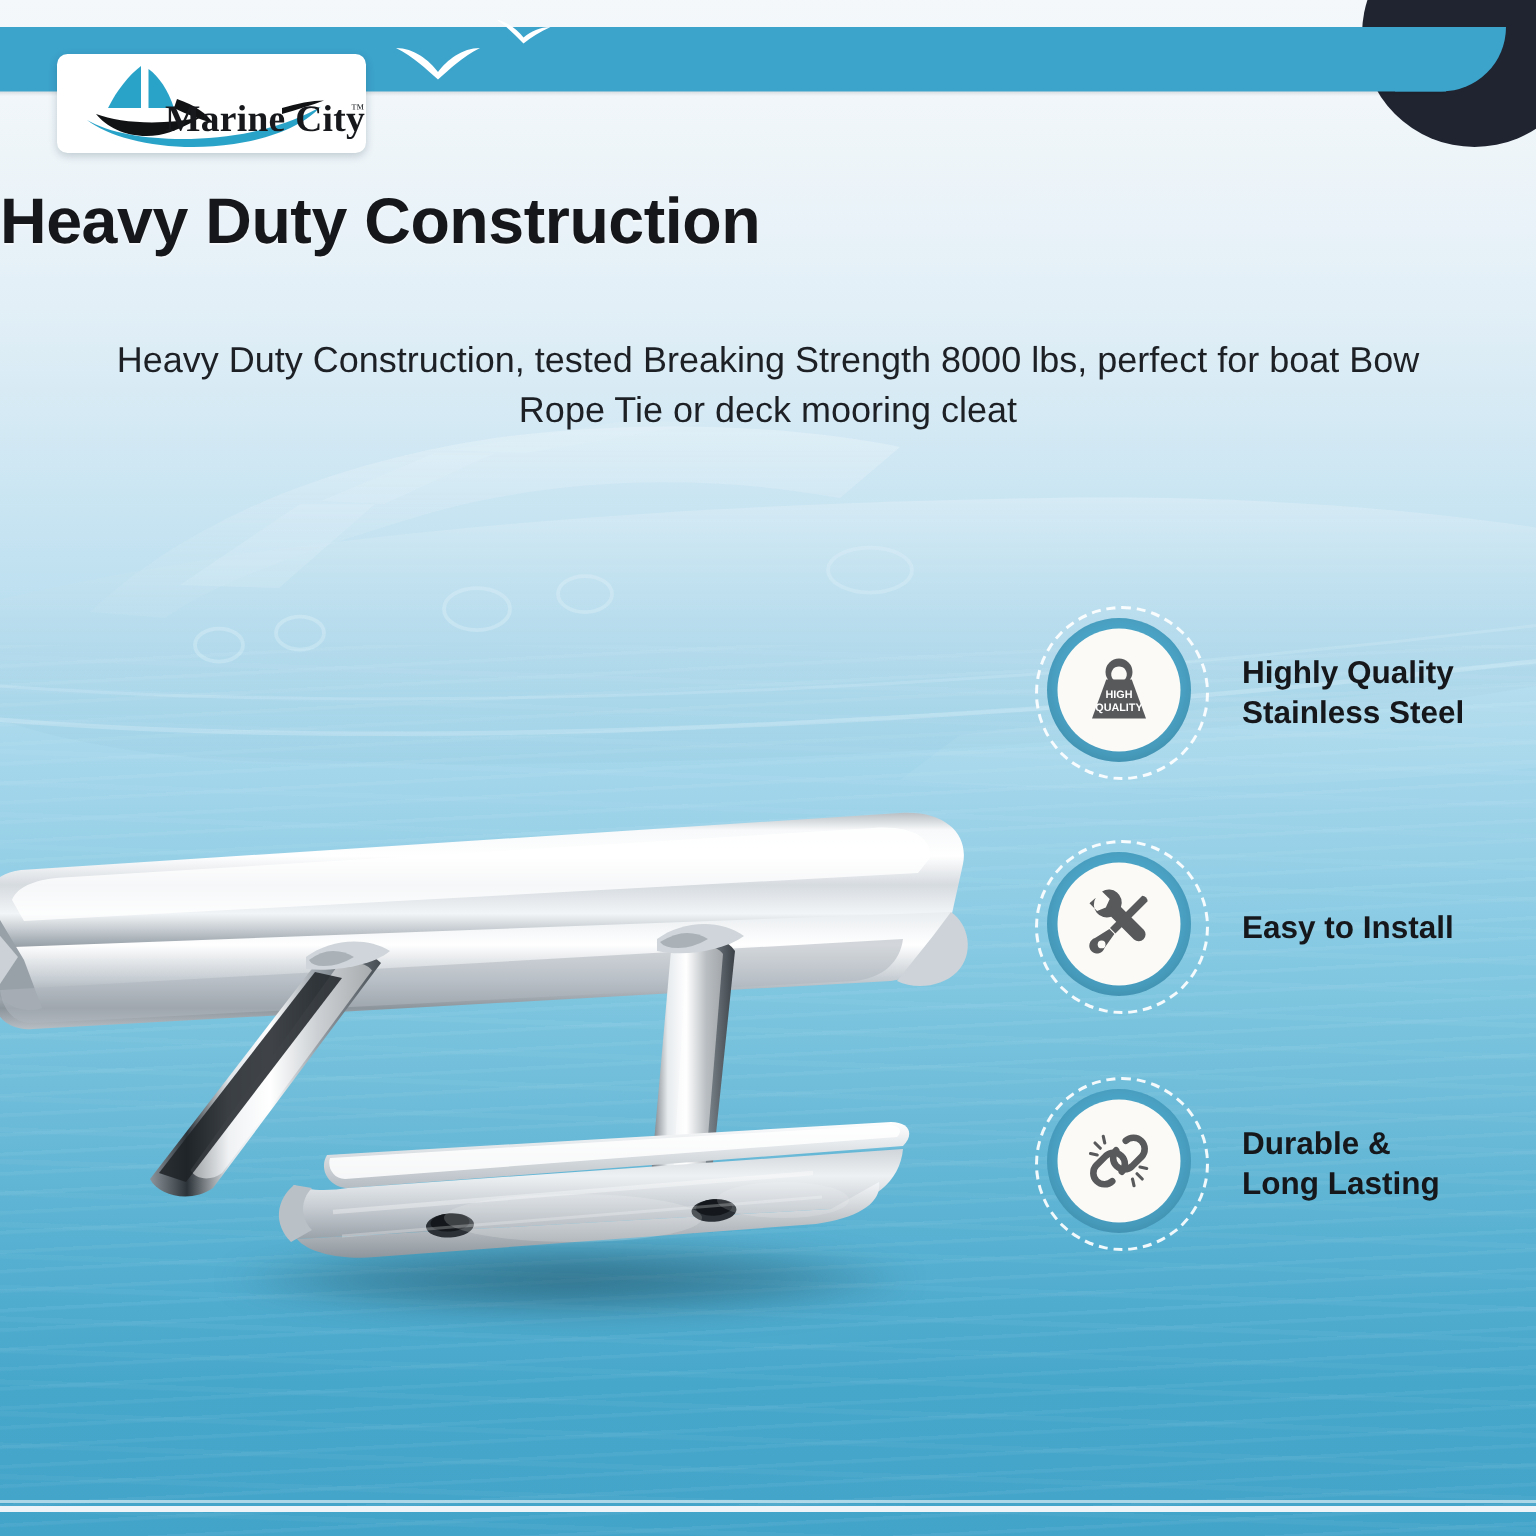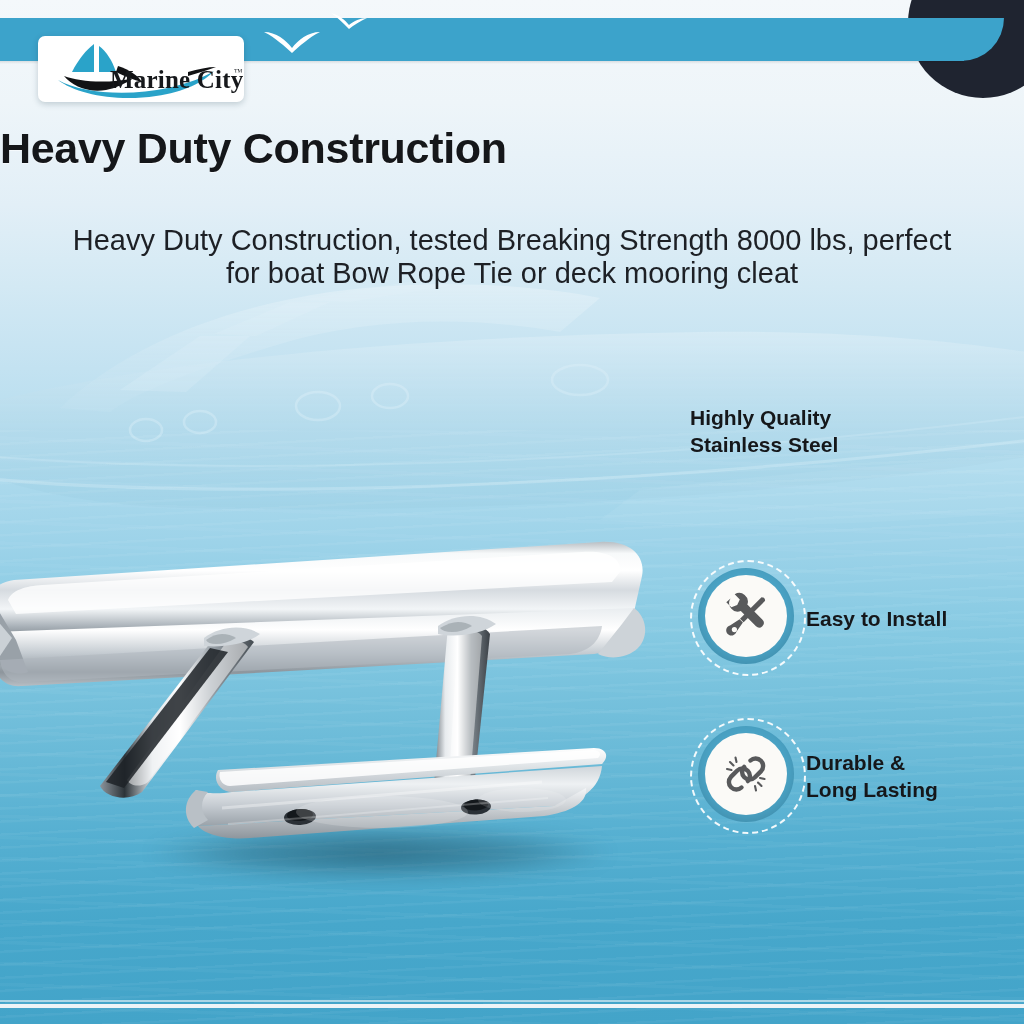--- a/index.html
+++ b/index.html
@@ -140,21 +140,21 @@
     font-weight: 700;
     color: #15171a;
     letter-spacing: -0.3px;
     text-shadow: 0 1px 1px rgba(255,255,255,.6);
   }
   .subhead {
     position: absolute;
     left: 72px; top: 224px;
     width: 880px;
     text-align: center;
-    font-size: 29px;
+    font-size: 24px;
     line-height: 33px;
     color: #1d2025;
     font-weight: 400;
   }
 
   
   .product {
     position: absolute;
     left: -18px; top: 520px;
     width: 720px; height: 340px;
@@ -209,20 +209,21 @@
     position: absolute;
     left: 15px; top: 15px;
     width: 82px; height: 82px;
     border-radius: 50%;
     background: #fbfaf7;
     display: flex;
     align-items: center;
     justify-content: center;
   }
   .badge-label {
+    margin-left: 22px;
     font-size: 21px;
     line-height: 27px;
     font-weight: 700;
     color: #15171a;
     white-space: pre-line;
   }
 
   
   .bottom-line {
     position: absolute;
@@ -402,20 +403,32 @@
     <ellipse cx="494" cy="287" rx="15" ry="7.5" transform="rotate(-3.5 494 287)" fill="#2a3036"></ellipse>
     <ellipse cx="494" cy="285" rx="12" ry="5.5" transform="rotate(-3.5 494 285)" fill="#14181c"></ellipse>
 
     <path d="M240,288 C320,282 430,272 560,262" stroke="#ffffff" stroke-opacity=".35" stroke-width="3" fill="none"></path>
     <path d="M246,304 C330,298 440,288 566,278" stroke="#ffffff" stroke-opacity=".25" stroke-width="2" fill="none"></path>
     <ellipse cx="400" cy="292" rx="86" ry="16" fill="#ffffff" opacity=".18"></ellipse>
     <ellipse cx="540" cy="280" rx="44" ry="12" fill="#ffffff" opacity=".14"></ellipse>
   </svg>
 
   <div class="feature feature-1">
+    <div class="badge">
+      <div class="badge-dashed"></div>
+      <div class="badge-ring"></div>
+      <div class="badge-inner">
+        <svg width="52" height="52" viewBox="0 0 52 52" xmlns="http://www.w3.org/2000/svg">
+          <path d="M26,5 a9,9 0 0 0 -9,9 a9,9 0 0 0 3,6.6 l5,0 a5.2,5.2 0 1 1 2,0 l5,0 A9,9 0 0 0 35,14 A9,9 0 0 0 26,5 Z" fill="#58595b"></path>
+          <path d="M17.5,19 L34.5,19 L44,45 L8,45 Z" fill="#58595b"></path>
+          <text x="26" y="31.5" text-anchor="middle" font-family="Liberation Sans, sans-serif" font-size="7.2" font-weight="700" fill="#ffffff">HIGH</text>
+          <text x="26" y="40" text-anchor="middle" font-family="Liberation Sans, sans-serif" font-size="7.2" font-weight="700" fill="#ffffff">QUALITY</text>
+        </svg>
+      </div>
+    </div>
     <div class="badge-label">Highly Quality
 Stainless Steel</div>
   </div>
 
   <div class="feature feature-3">
     <div class="badge">
       <div class="badge-dashed"></div>
       <div class="badge-ring"></div>
       <div class="badge-inner">
         <svg width="50" height="50" viewBox="0 0 50 50" xmlns="http://www.w3.org/2000/svg">

